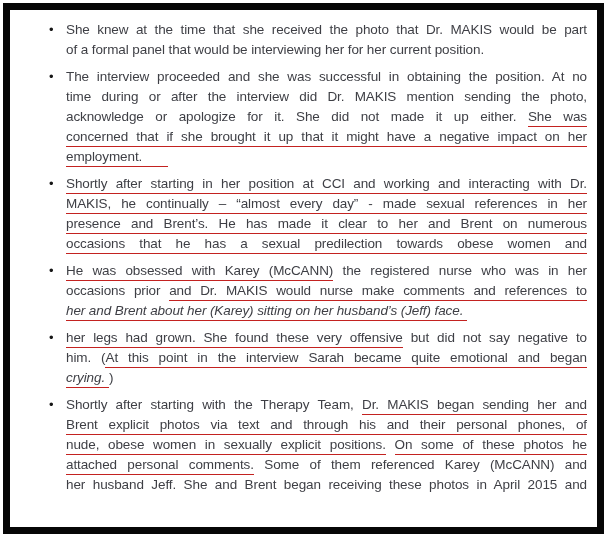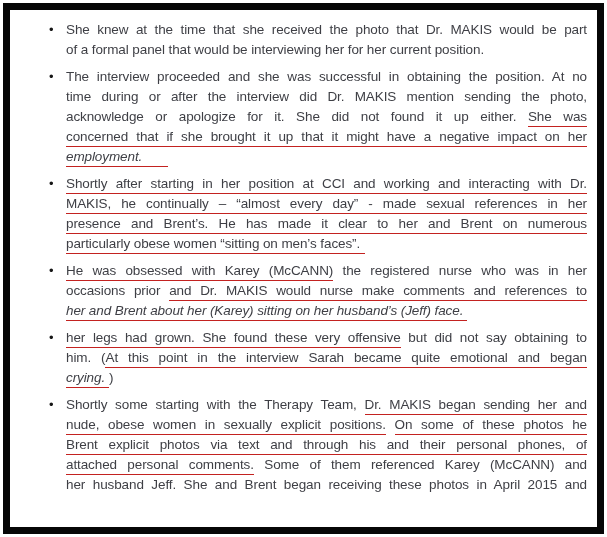--- a/index.html
+++ b/index.html
@@ -83,55 +83,55 @@
           <div class="text-col">
             <div class="line"><span>She knew at the time that she received the photo that Dr. MAKIS would be part</span></div>
             <div class="line last"><span>of a formal panel that would be interviewing her for her current position.</span></div>
           </div>
         </div>
         <div class="bullet-row">
           <span class="marker">•</span>
           <div class="text-col">
             <div class="line"><span>The interview proceeded and she was successful in obtaining the position. At no</span></div>
             <div class="line"><span>time during or after the interview did Dr. MAKIS mention sending the photo,</span></div>
-            <div class="line"><span>acknowledge or apologize for it. She did not found it up either. </span><span class="u">She was</span></div>
+            <div class="line"><span>acknowledge or apologize for it. She did not made it up either. </span><span class="u">She was</span></div>
             <div class="line"><span class="u">concerned that if she brought it up that it might have a negative impact on her</span></div>
-            <div class="line last"><span class="u" style="padding-right: 26px; font-style: italic;">employment.</span></div>
+            <div class="line last"><span class="u" style="padding-right: 26px;">employment.</span></div>
           </div>
         </div>
         <div class="bullet-row">
           <span class="marker">•</span>
           <div class="text-col">
             <div class="line"><span class="u">Shortly after starting in her position at CCI and working and interacting with Dr.</span></div>
             <div class="line"><span class="u">MAKIS, he continually – “almost every day” - made sexual references in her</span></div>
             <div class="line"><span class="u">presence and Brent’s. He has made it clear to her and Brent on numerous</span></div>
-            <div class="line last"><span class="u" style="padding-right: 5px;">particularly obese women “sitting on men’s faces”.</span></div>
+            <div class="line"><span class="u">occasions that he has a sexual predilection towards obese women and</span></div>
           </div>
         </div>
         <div class="bullet-row">
           <span class="marker">•</span>
           <div class="text-col">
             <div class="line"><span class="u">He was obsessed with Karey (McCANN)</span><span> the registered nurse who was in her</span></div>
             <div class="line"><span>occasions prior </span><span class="u">and Dr. MAKIS would nurse make comments and references to</span></div>
             <div class="line last"><span class="u" style="padding-right: 4px; font-style: italic;">her and Brent about her (Karey) sitting on her husband’s (Jeff) face.</span></div>
           </div>
         </div>
         <div class="bullet-row">
           <span class="marker">•</span>
           <div class="text-col">
-            <div class="line"><span class="u">her legs had grown. She found these very offensive</span><span> but did not say obtaining to</span></div>
+            <div class="line"><span class="u">her legs had grown. She found these very offensive</span><span> but did not say negative to</span></div>
             <div class="line"><span>him. (</span><span class="u">At this point in the interview Sarah became quite emotional and began</span></div>
             <div class="line last"><span class="u" style="padding-right: 4px; font-style: italic;">crying.</span><span>)</span></div>
           </div>
         </div>
         <div class="bullet-row">
           <span class="marker">•</span>
           <div class="text-col">
-            <div class="line"><span>Shortly some starting with the Therapy Team, </span><span class="u">Dr. MAKIS began sending her and</span></div>
+            <div class="line"><span>Shortly after starting with the Therapy Team, </span><span class="u">Dr. MAKIS began sending her and</span></div>
+            <div class="line"><span class="u">Brent explicit photos via text and through his and their personal phones, of</span></div>
             <div class="line"><span class="u">nude, obese women in sexually explicit positions.</span><span> </span><span class="u">On some of these photos he</span></div>
-            <div class="line"><span class="u">Brent explicit photos via text and through his and their personal phones, of</span></div>
             <div class="line"><span class="u">attached personal comments.</span><span> Some of them referenced Karey (McCANN) and</span></div>
             <div class="line"><span>her husband Jeff. She and Brent began receiving these photos in April 2015 and</span></div>
           </div>
         </div>
       </div>
   </div>
 </div>
 
 </body></html>

